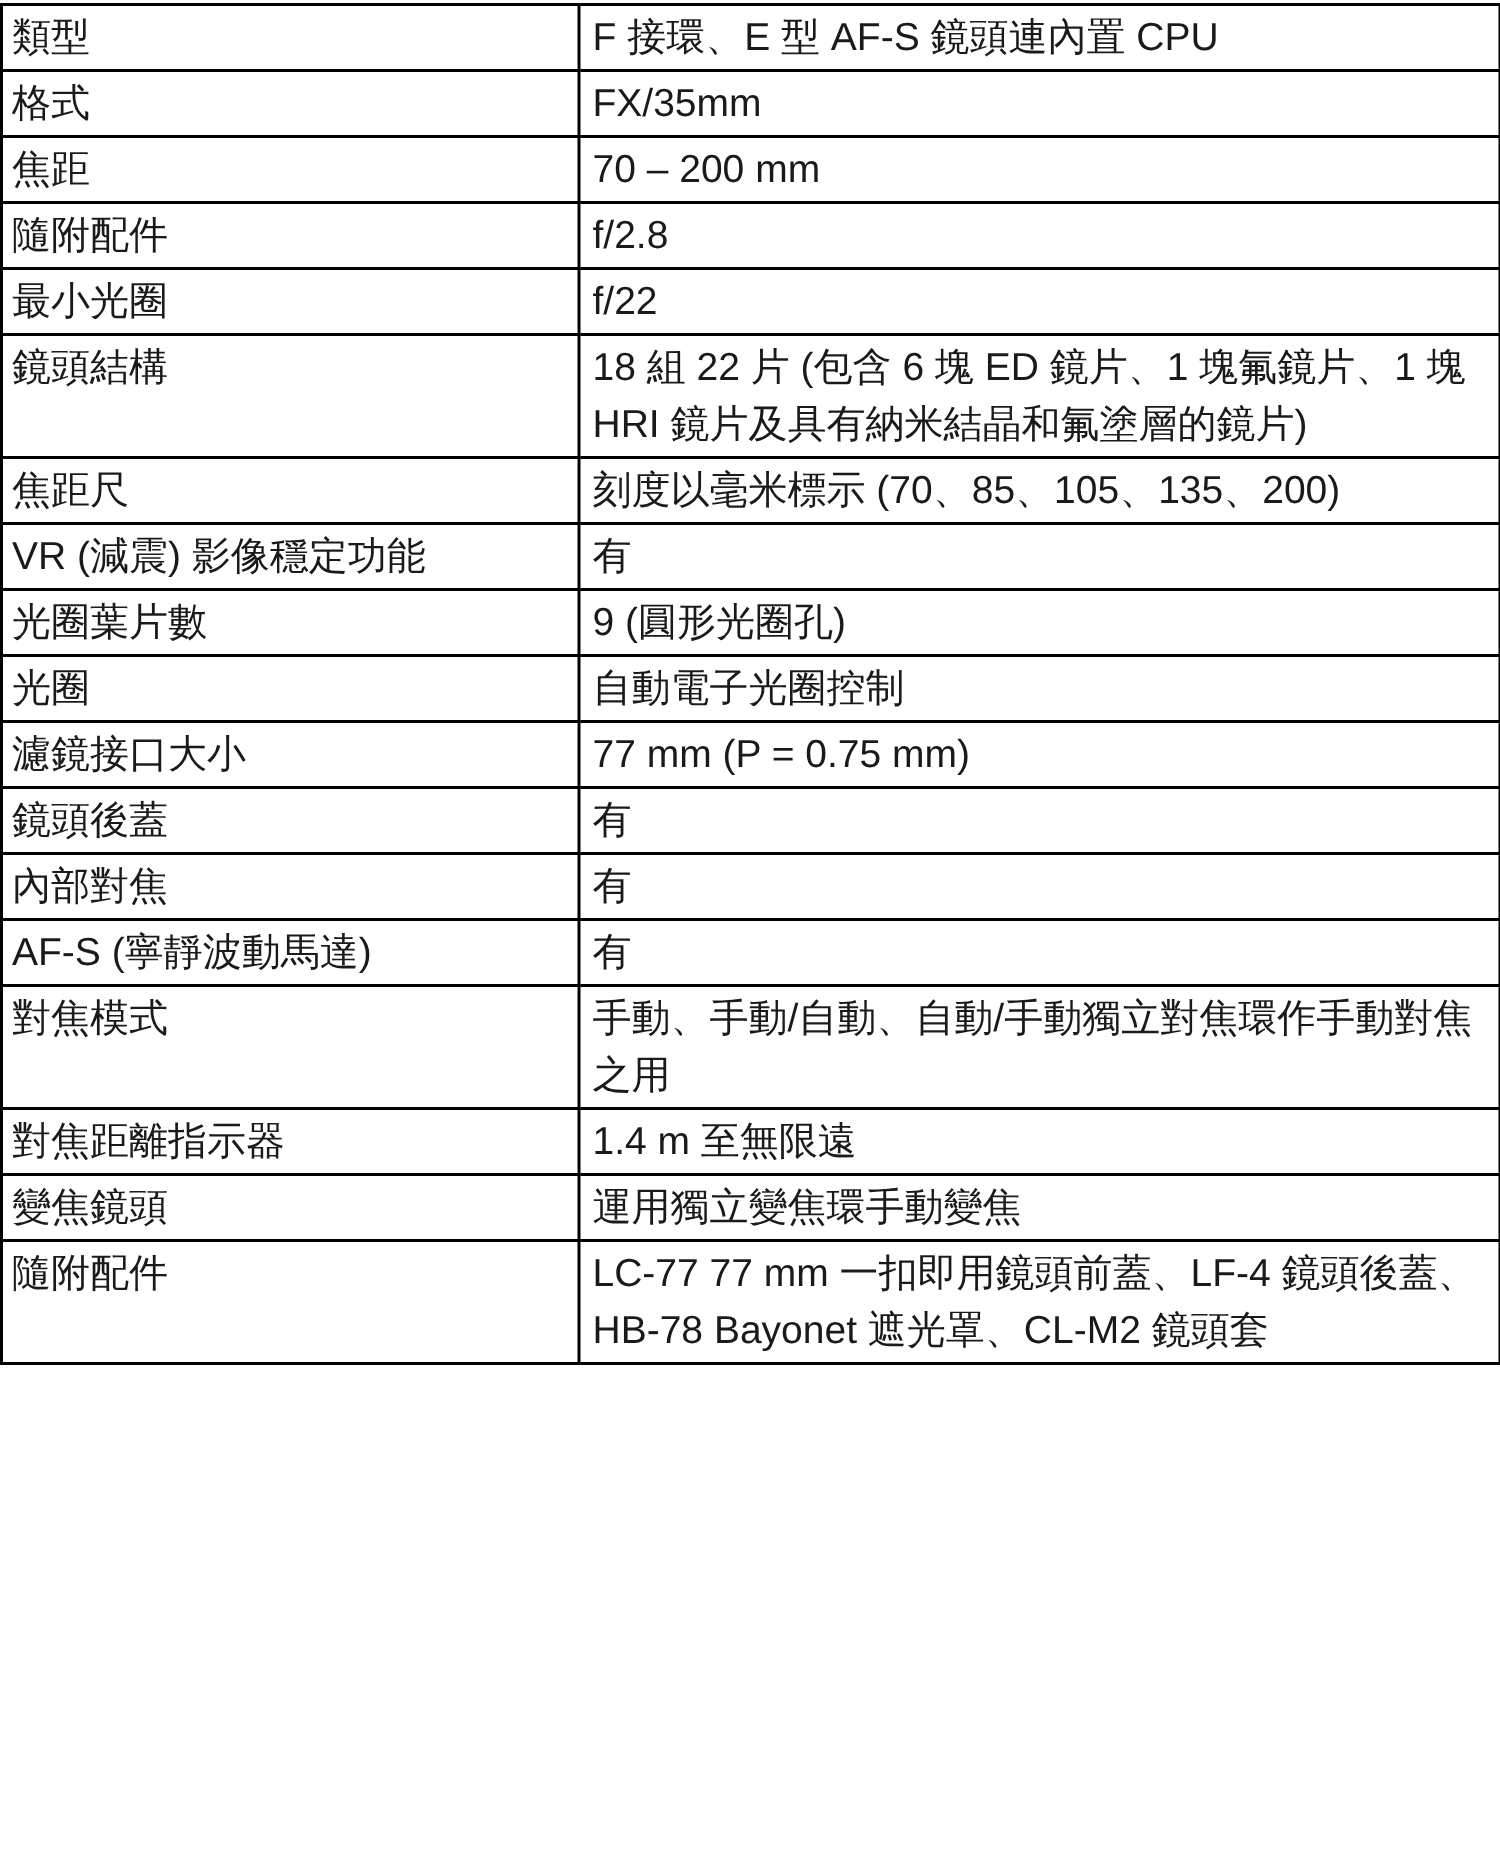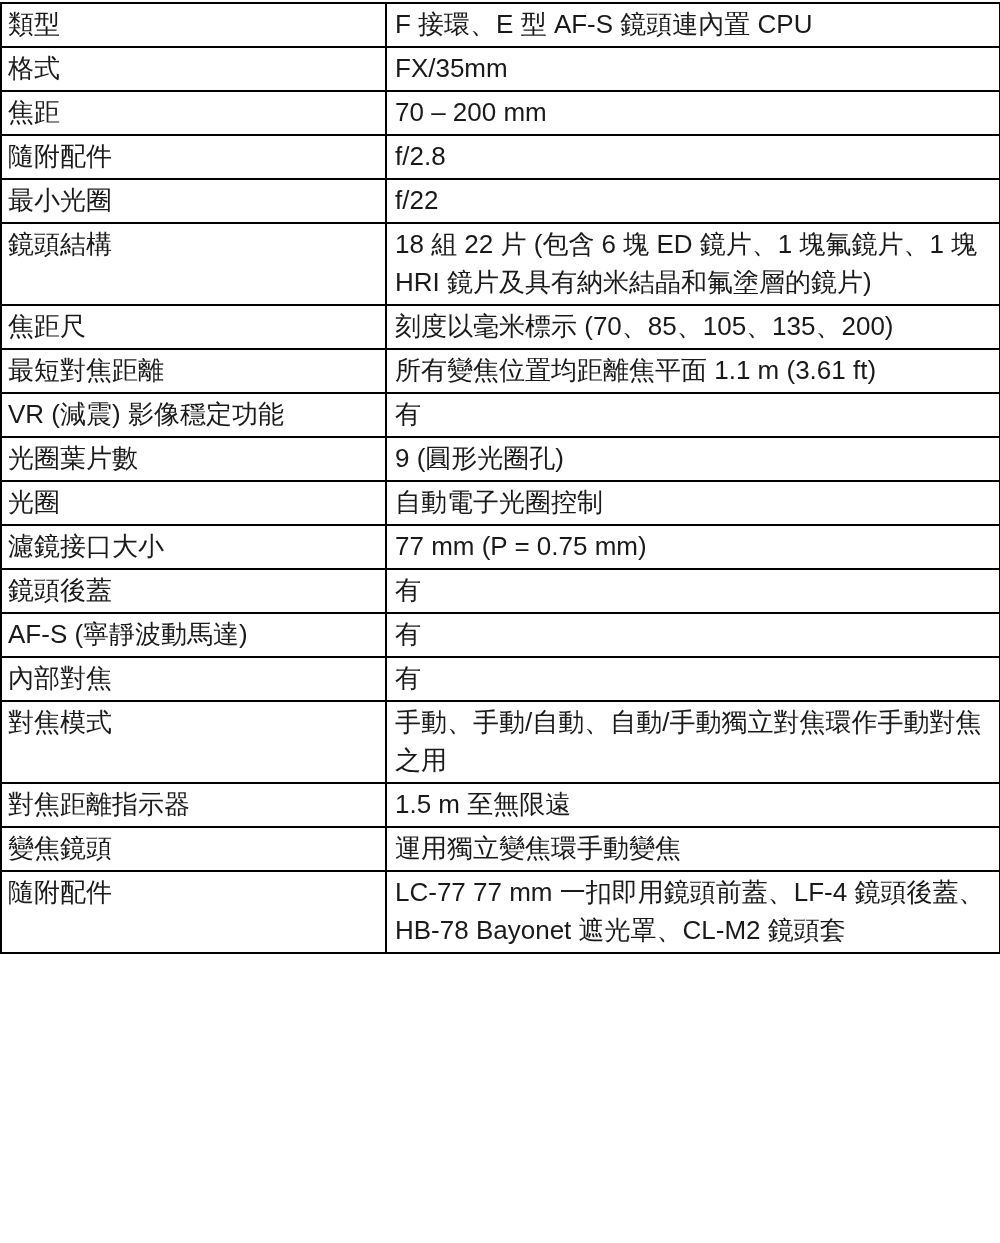--- a/index.html
+++ b/index.html
@@ -67,58 +67,54 @@
         </tr>
         <tr>
           <td class="label-cell">鏡頭結構</td>
           <td class="value-cell">18 組 22 片 (包含 6 塊 ED 鏡片、1 塊氟鏡片、1 塊 HRI 鏡片及具有納米結晶和氟塗層的鏡片)</td>
         </tr>
         <tr>
           <td class="label-cell">焦距尺</td>
           <td class="value-cell">刻度以毫米標示 (70、85、105、135、200)</td>
         </tr>
         <tr>
-          <td class="label-cell">最短對焦距離</td>
-          <td class="value-cell">所有變焦位置均距離焦平面 1.1 m (3.61 ft)</td>
-        </tr>
-        <tr>
           <td class="label-cell">VR (減震) 影像穩定功能</td>
           <td class="value-cell">有</td>
         </tr>
         <tr>
           <td class="label-cell">光圈葉片數</td>
           <td class="value-cell">9 (圓形光圈孔)</td>
         </tr>
         <tr>
           <td class="label-cell">光圈</td>
           <td class="value-cell">自動電子光圈控制</td>
         </tr>
         <tr>
           <td class="label-cell">濾鏡接口大小</td>
           <td class="value-cell">77 mm (P = 0.75 mm)</td>
         </tr>
         <tr>
           <td class="label-cell">鏡頭後蓋</td>
           <td class="value-cell">有</td>
         </tr>
         <tr>
-          <td class="label-cell">AF-S (寧靜波動馬達)</td>
+          <td class="label-cell">內部對焦</td>
           <td class="value-cell">有</td>
         </tr>
         <tr>
-          <td class="label-cell">內部對焦</td>
+          <td class="label-cell">AF-S (寧靜波動馬達)</td>
           <td class="value-cell">有</td>
         </tr>
         <tr>
           <td class="label-cell">對焦模式</td>
           <td class="value-cell">手動、手動/自動、自動/手動獨立對焦環作手動對焦之用</td>
         </tr>
         <tr>
           <td class="label-cell">對焦距離指示器</td>
-          <td class="value-cell">1.5 m 至無限遠</td>
+          <td class="value-cell">1.4 m 至無限遠</td>
         </tr>
         <tr>
           <td class="label-cell">變焦鏡頭</td>
           <td class="value-cell">運用獨立變焦環手動變焦</td>
         </tr>
         <tr>
           <td class="label-cell">隨附配件</td>
           <td class="value-cell">LC-77 77 mm 一扣即用鏡頭前蓋、LF-4 鏡頭後蓋、HB-78 Bayonet 遮光罩、CL-M2 鏡頭套</td>
         </tr>
       </tbody>

